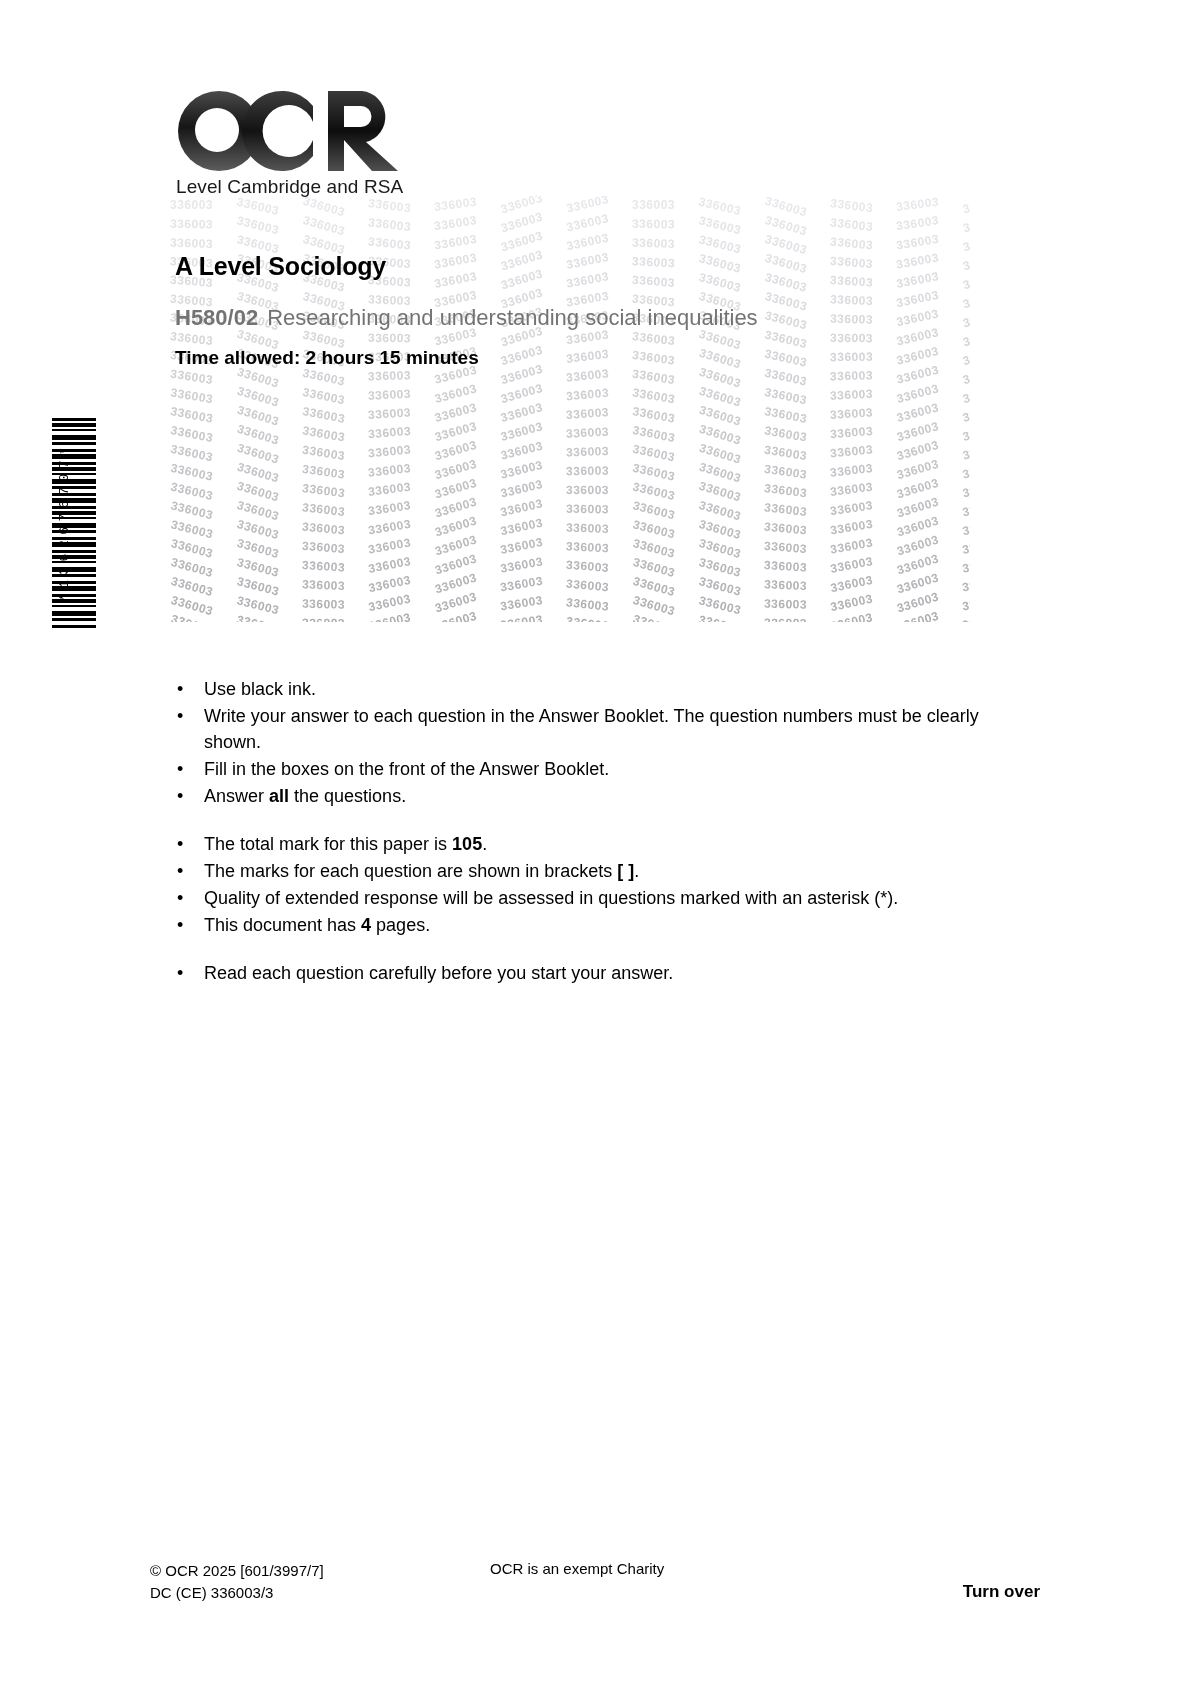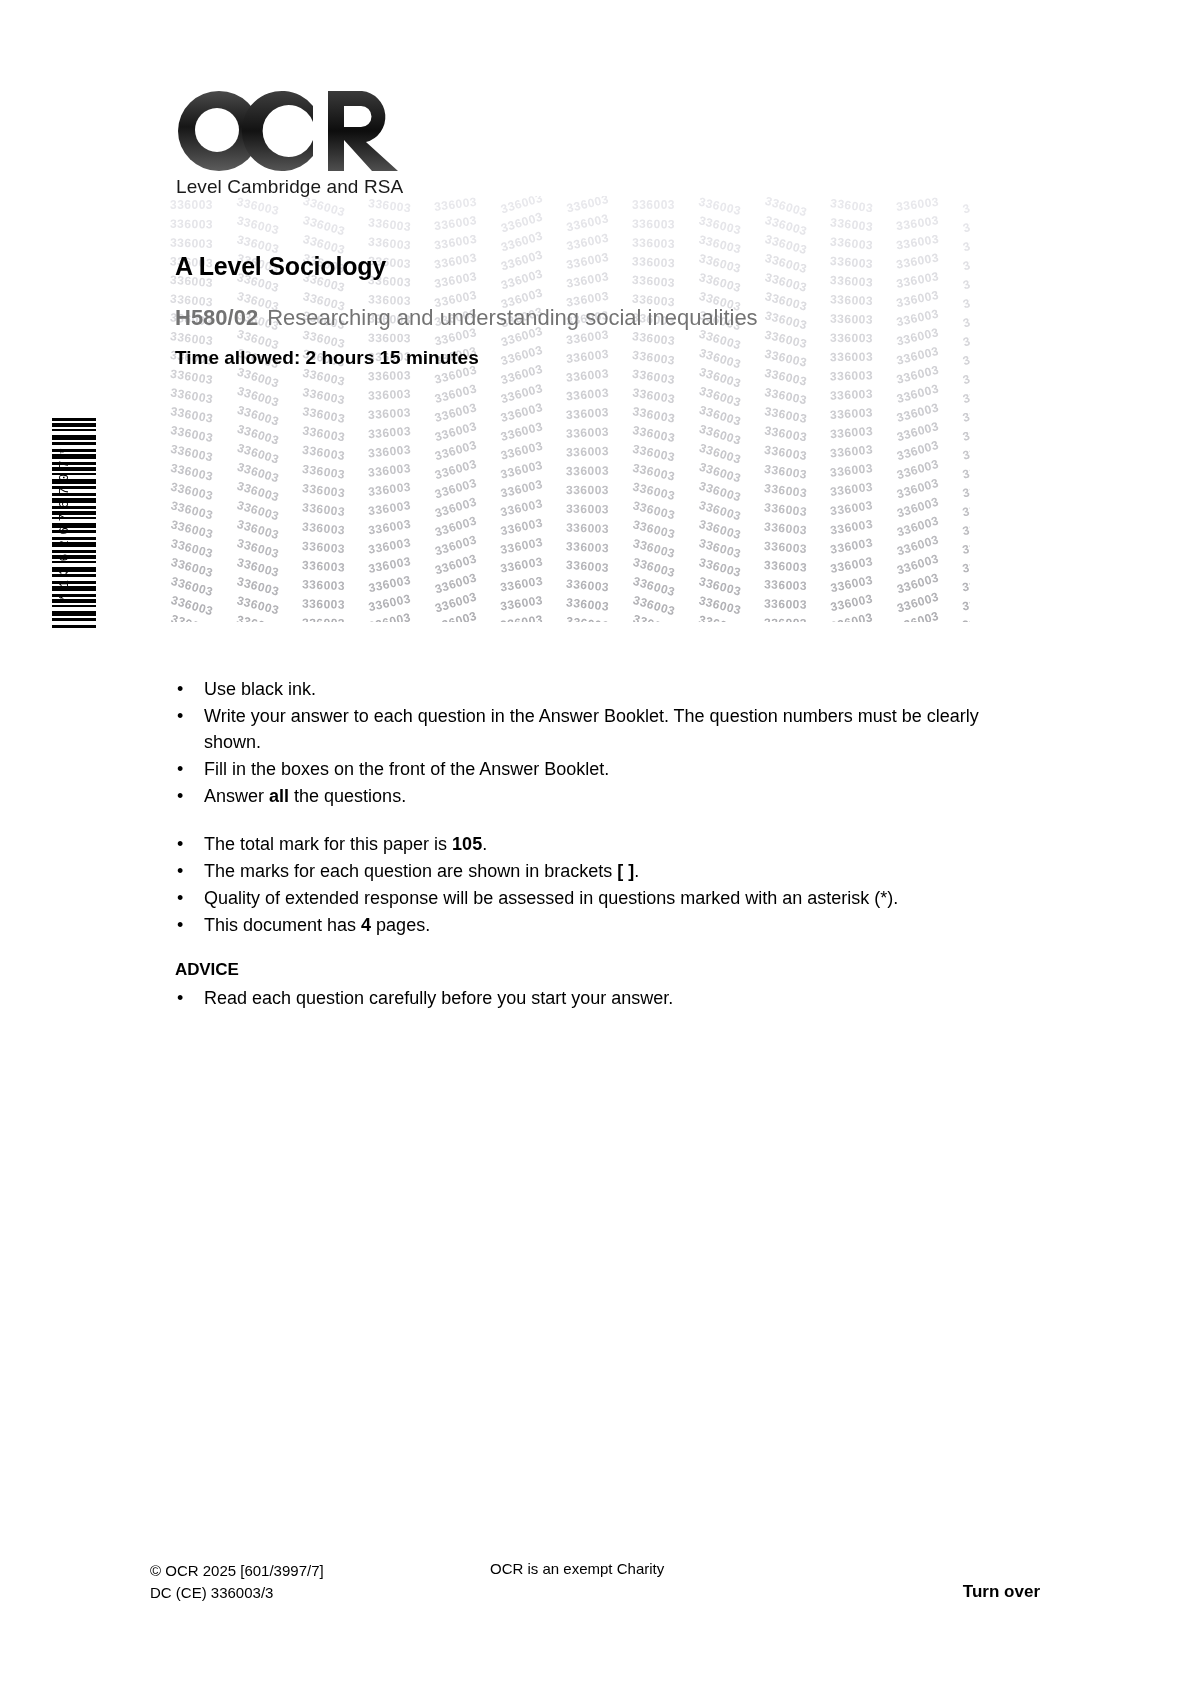--- a/index.html
+++ b/index.html
@@ -352,21 +352,20 @@
         <div class="bullet-row">
           <span class="bullet-mark">•</span>
           <span class="bullet-text"><span>Quality of extended response will be assessed in questions marked with an asterisk (*).</span></span>
         </div>
         <div class="bullet-row">
           <span class="bullet-mark">•</span>
           <span class="bullet-text"><span>This document has </span><b>4</b><span> pages.</span></span>
         </div>
       </div>
       <div class="section">
-        <div class="section-heading">ADVICE</div>
         <div class="bullet-row">
           <span class="bullet-mark">•</span>
           <span class="bullet-text"><span>Read each question carefully before you start your answer.</span></span>
         </div>
       </div>
     </div>
 
   <div id="footer">
     <div id="footer-left">
       <div>© OCR 2025  [601/3997/7]</div>

